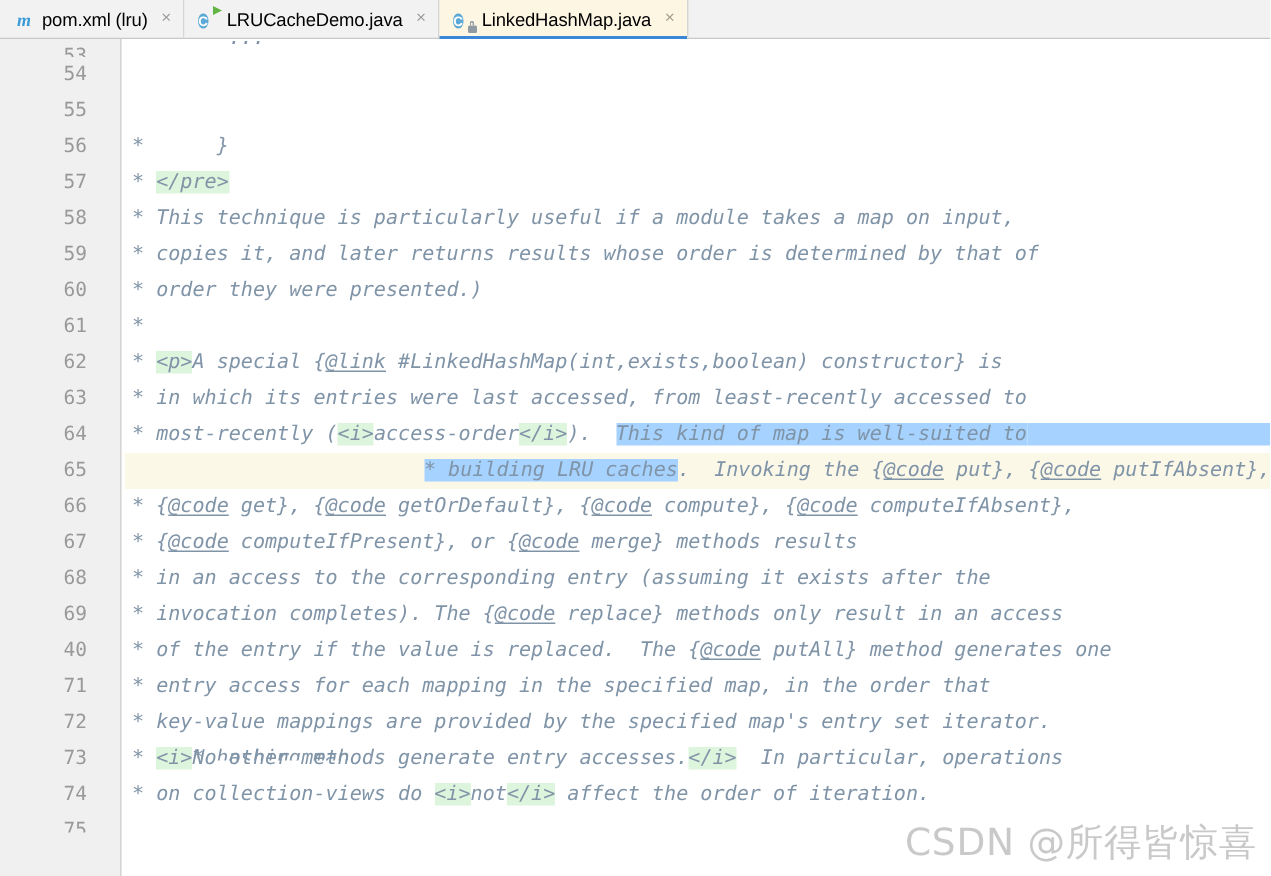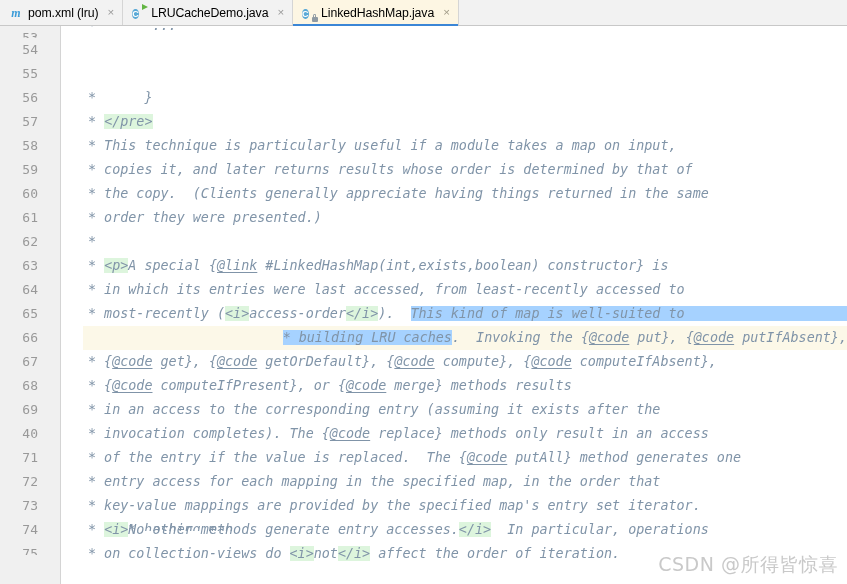--- a/index.html
+++ b/index.html
@@ -64,21 +64,21 @@
     width:3px;height:3px;border:1.1px solid #8f9aa3;
     border-bottom:none;border-radius:2px 2px 0 0;box-sizing:border-box;
   }
 
   
   .editor{
     position:absolute;left:0;top:26px;right:0;bottom:0;
     background:#ffffff;overflow:hidden;
   }
   .gutter{
-    position:absolute;left:0;top:0;width:61px;height:100%;
+    position:absolute;left:0;top:0;width:81px;height:100%;
     background:#f0f0f0;border-right:1px solid #d4d4d4;box-sizing:border-box;
   }
   .codearea{
     position:absolute;left:83px;top:0;right:0;height:100%;
     overflow:hidden;
   }
 
   .row{
     position:relative;height:24px;line-height:24px;
     font-family:"DejaVu Sans Mono","Liberation Mono",monospace;
@@ -108,21 +108,21 @@
 
   
   .clip-top{height:12px;overflow:hidden;position:relative;}
   .clip-top .row{position:absolute;bottom:0;left:0;right:0;}
   .clip-bot{height:13px;overflow:hidden;position:relative;}
   .clip-bot .row{position:absolute;top:0;left:0;right:0;padding-left:40px;}
 
   
   .watermark{
     position:absolute;right:9px;bottom:6px;
-    font-size:19px;color:#c9c9c9;letter-spacing:0.5px;
+    font-size:25px;color:#c9c9c9;letter-spacing:0.5px;
     font-family:"DejaVu Sans","Liberation Sans",sans-serif;
     pointer-events:none;user-select:none;white-space:nowrap;
   }
 </style>
 </head>
 <body>
 
 <div id="app">
 
   <div class="tabbar">
@@ -245,23 +245,20 @@
       </div>
 
       <div class="row">
         <div class="code"><span>* This technique is particularly useful if a module takes a map on input,</span></div>
       </div>
 
       <div class="row">
         <div class="code"><span>* copies it, and later returns results whose order is determined by that of</span></div>
       </div>
 
-      <div class="row">
-        <div class="code"><span>* the copy.  (Clients generally appreciate having things returned in the same</span></div>
-      </div>
 
       <div class="row">
         <div class="code"><span>* order they were presented.)</span></div>
       </div>
 
       <div class="row">
         <div class="code"><span>*</span></div>
       </div>
 
       <div class="row">

